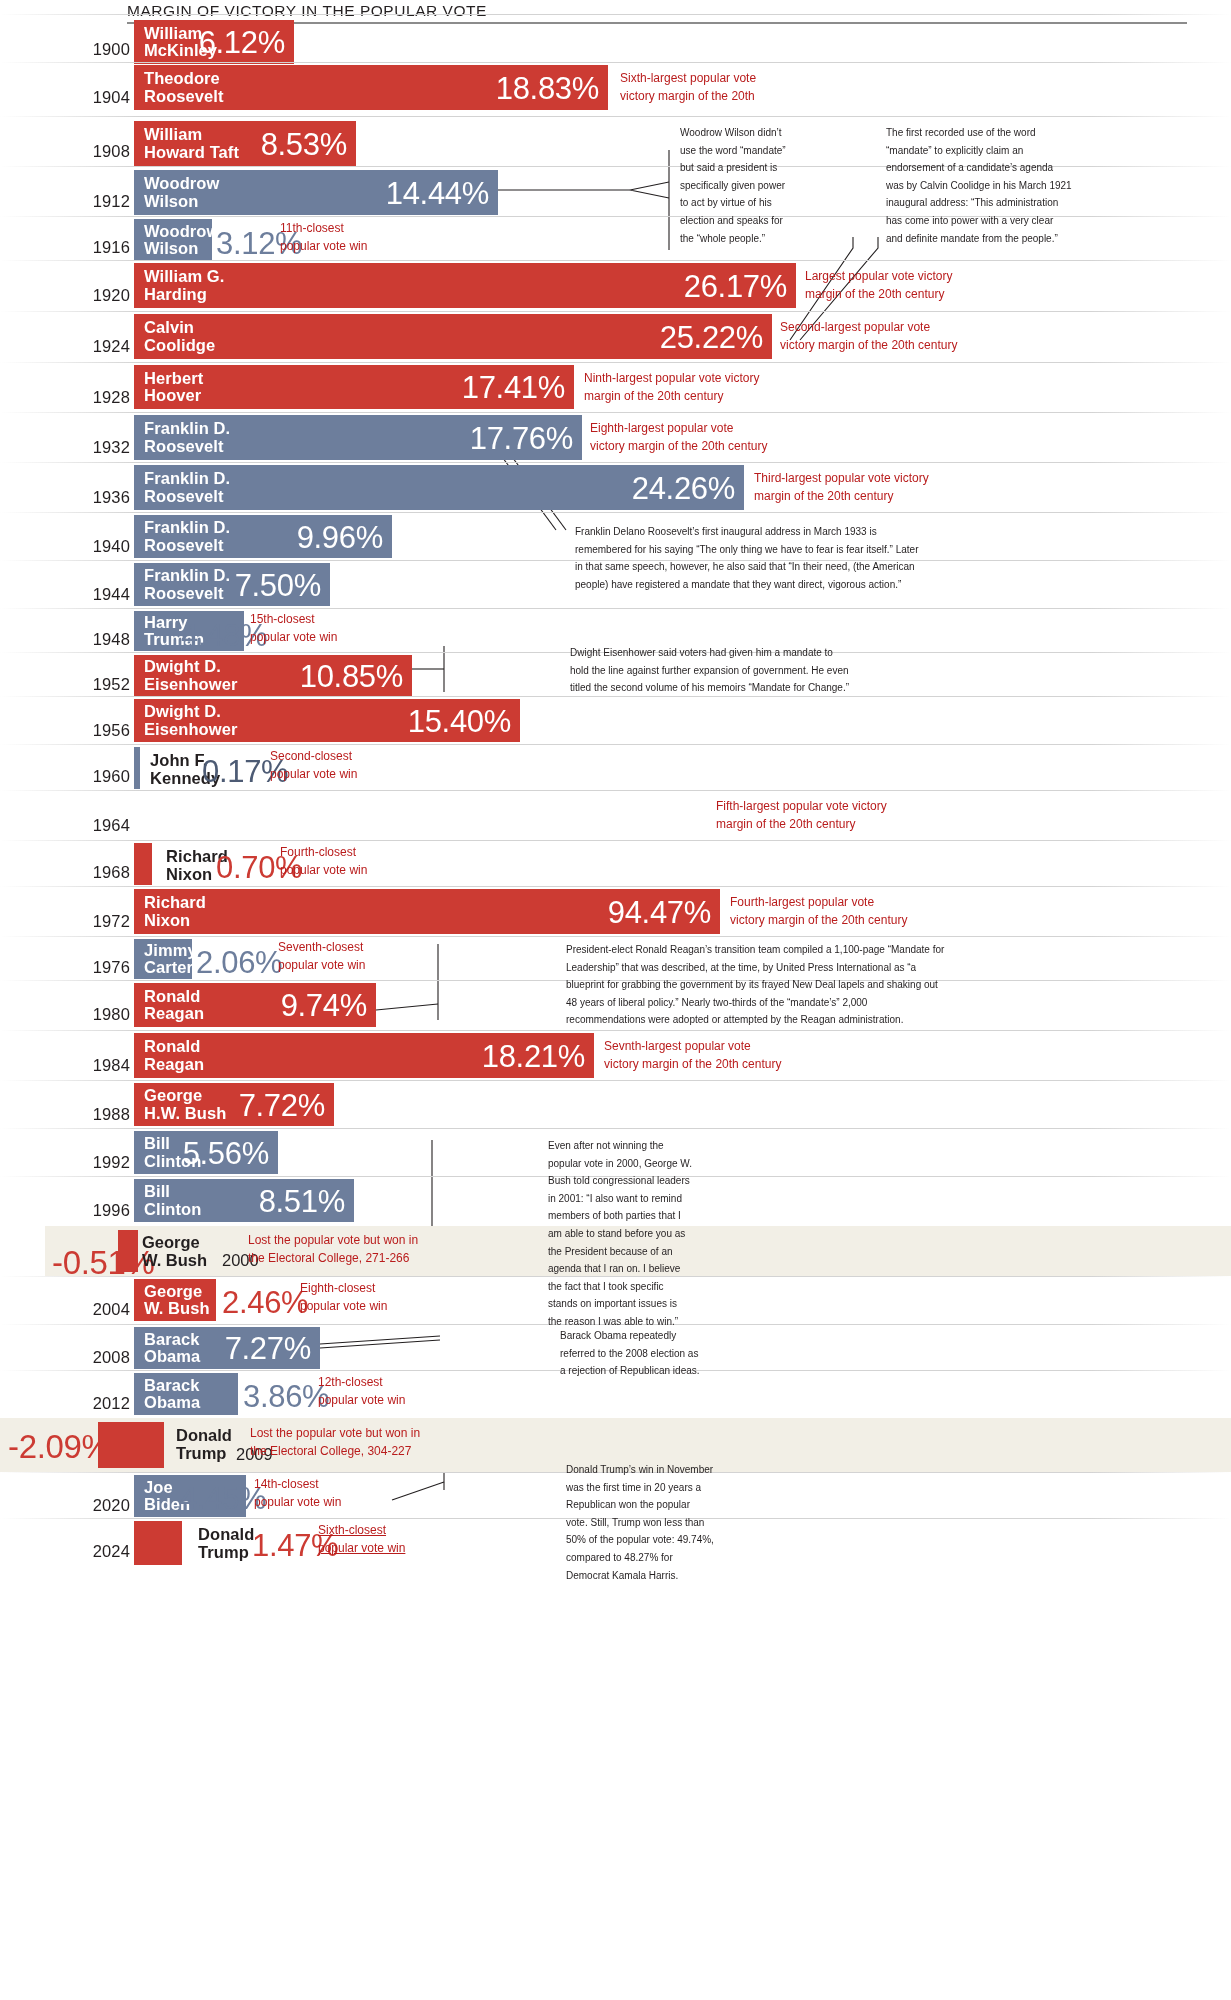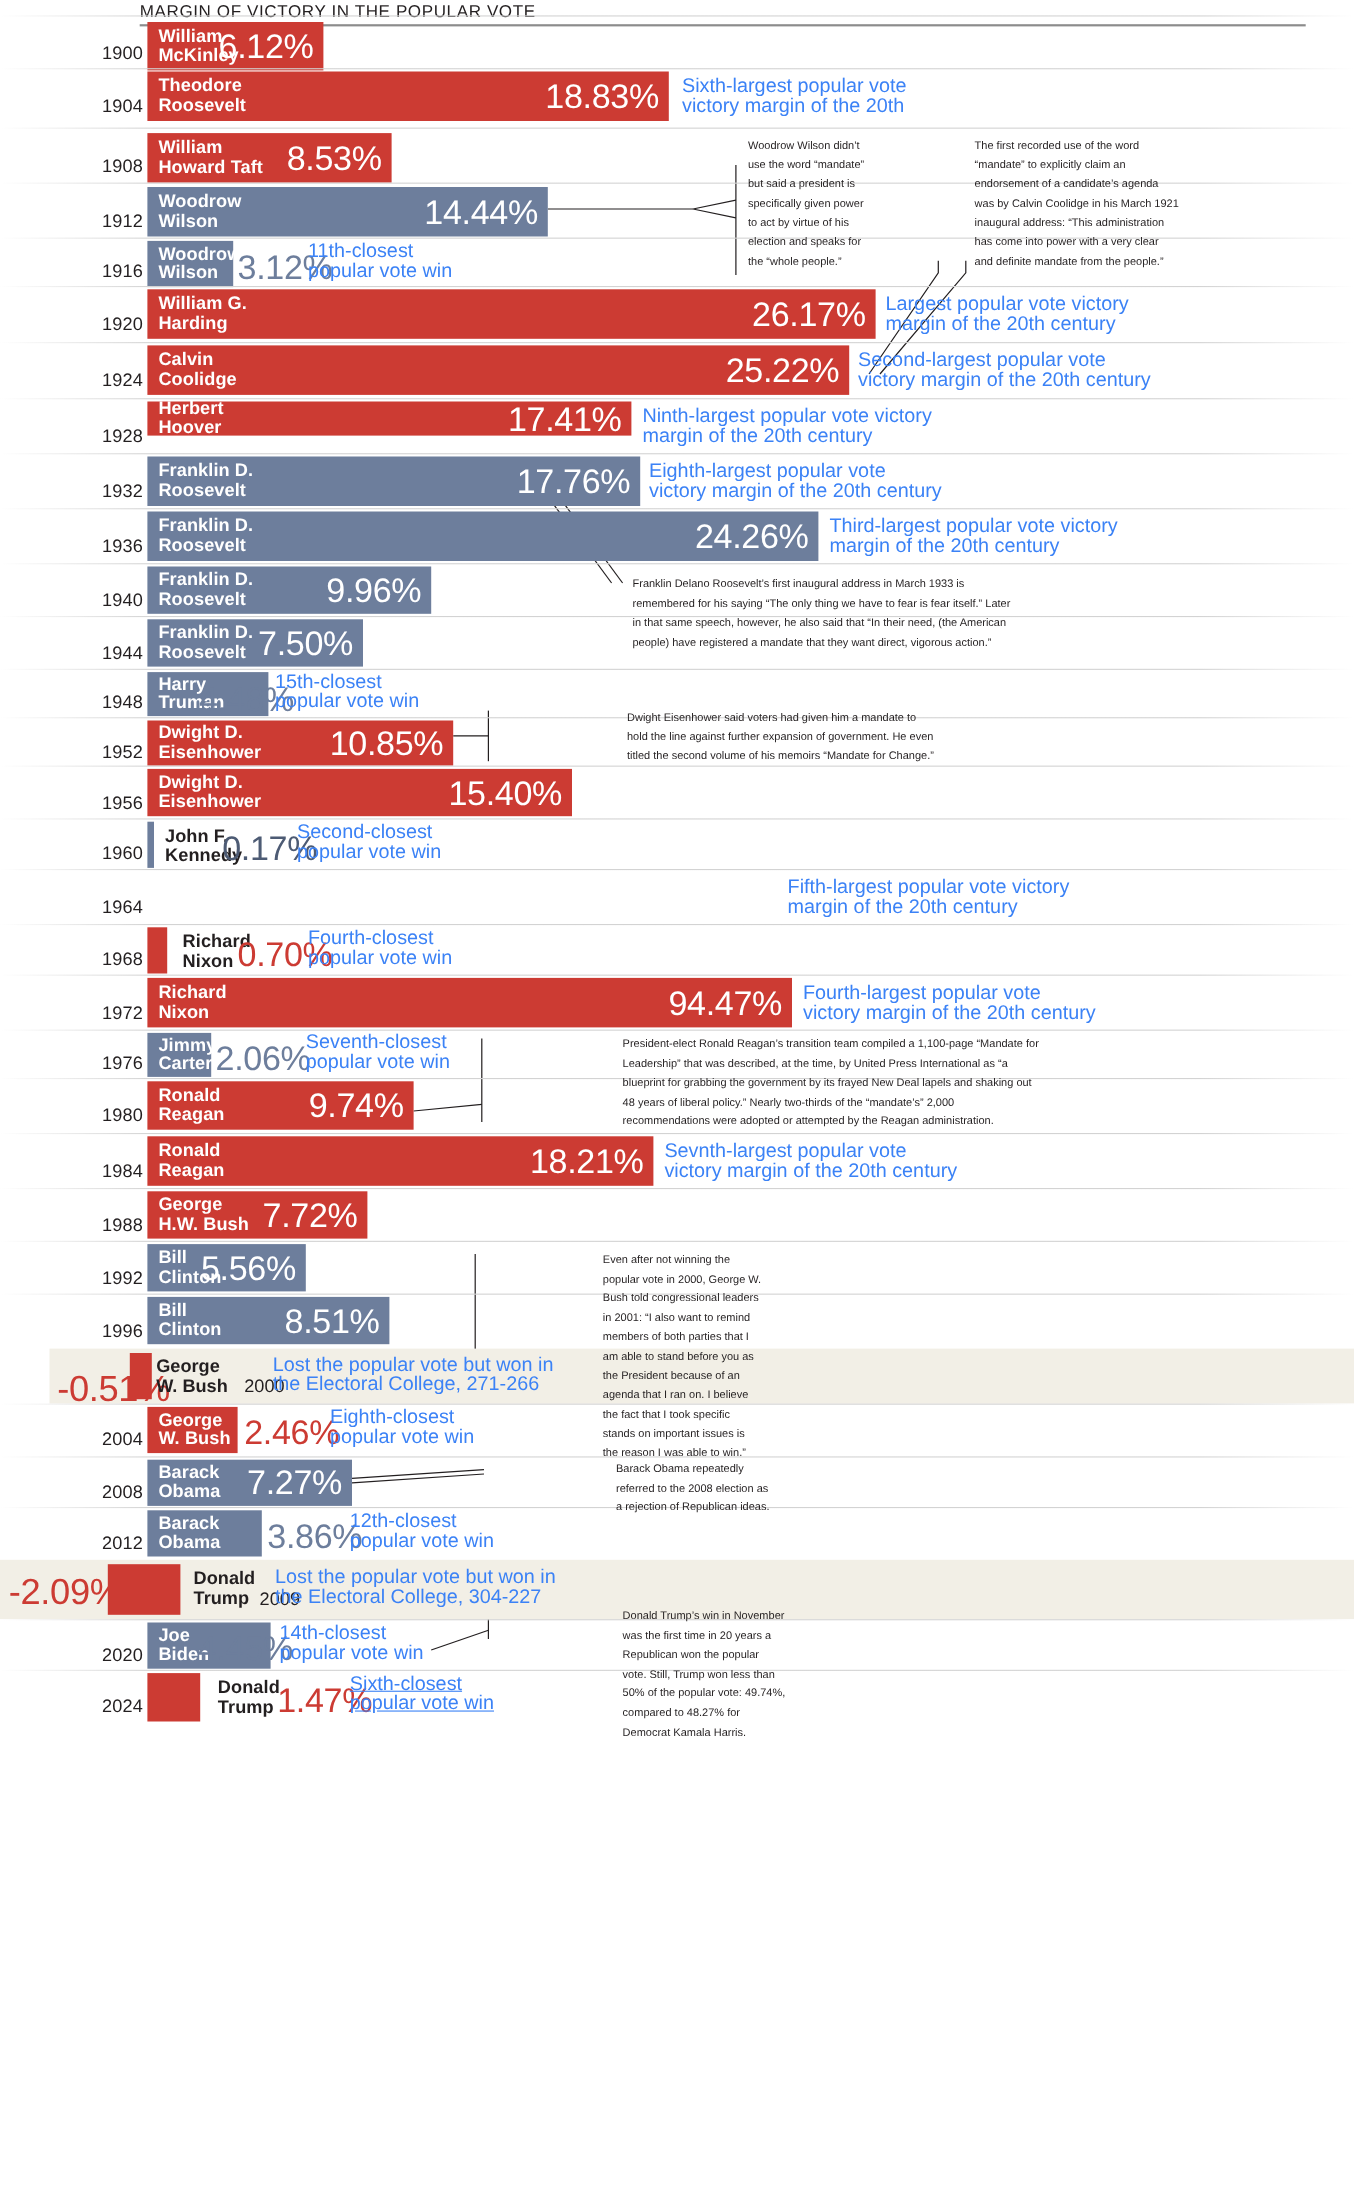--- a/index.html
+++ b/index.html
@@ -44,21 +44,21 @@
   .name.outside{color:#231f20;}
   .pct{
     font-size:31px;line-height:31px;font-weight:normal;letter-spacing:-.01em;
     font-family:"Liberation Sans", sans-serif;
   }
   .pct.inbar{color:#ffffff;position:absolute;right:9px;top:50%;transform:translateY(-50%);}
   .pct.outbar-red{color:#cc3b33;}
   .pct.outbar-blue{color:#6d7e9c;}
   .pct.outbar-dark{color:#4d5b74;}
   .note{
-    position:absolute;font-size:18px;line-height:17.5px;color:#3b82f6;white-space:pre-line;
+    position:absolute;font-size:12px;line-height:17.5px;color:#b91c1c;white-space:pre-line;
   }
   .annot{
     position:absolute;font-size:10px;line-height:17.6px;color:#231f20;white-space:pre-line;
   }
   .hl{
     position:absolute;left:0;background:#f2efe6;
   }
   .negpct{
     position:absolute;font-size:33px;color:#cc3b33;letter-spacing:-.01em;
   }
@@ -179,21 +179,21 @@
 Coolidge</div>
       <div class="pct inbar">25.22%</div>
     </div>
     <div class="note" style="left:780px;top:8px;">Second-largest popular vote
 victory margin of the 20th century</div>
   </div>
 
   <div class="row" style="top:362px;height:50px;">
     <div class="rowline"></div>
     <div class="year" style="left:70px;top:26px;">1928</div>
-    <div class="bar rep" style="left:134px;top:3px;width:440px;height:31px;">
+    <div class="bar rep" style="left:134px;top:3px;width:440px;height:44px;">
       <div class="name">Herbert
 Hoover</div>
       <div class="pct inbar">17.41%</div>
     </div>
     <div class="note" style="left:584px;top:8px;">Ninth-largest popular vote victory
 margin of the 20th century</div>
   </div>
 
   <div class="row" style="top:412px;height:50px;">
     <div class="rowline"></div>

